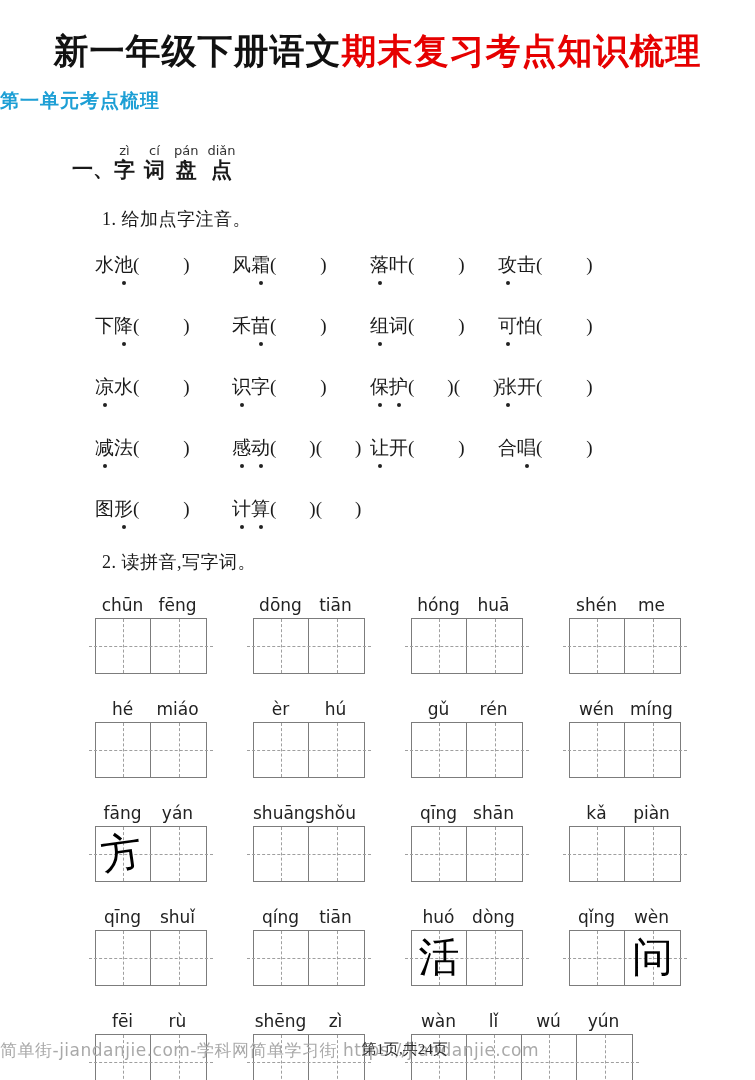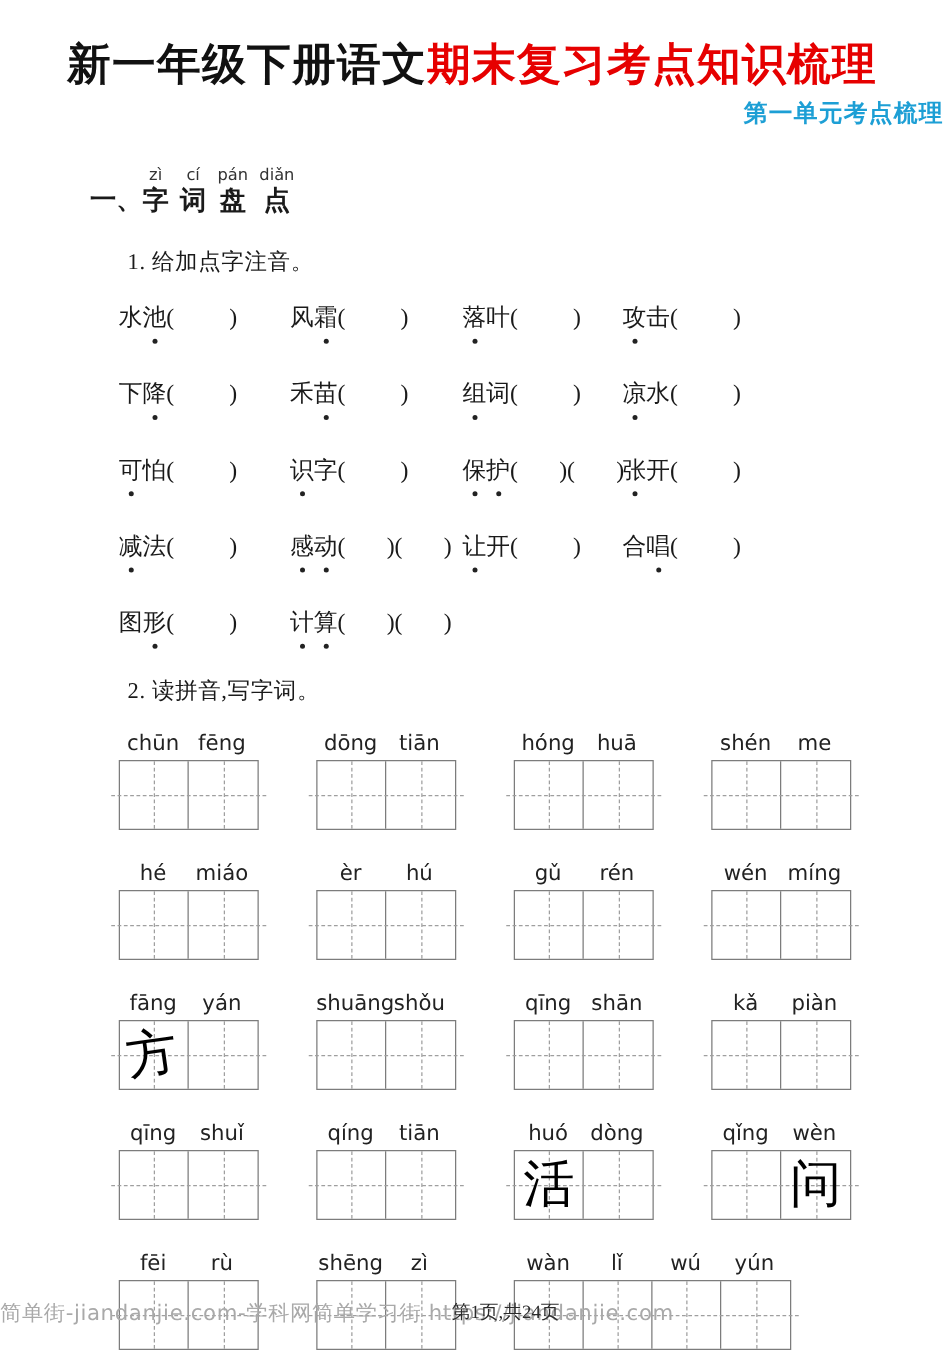--- a/index.html
+++ b/index.html
@@ -11,21 +11,21 @@
   }
 
   
   .title {
     margin-top:30px; text-align:center; font-size:35px; font-weight:bold;
     letter-spacing:1px; line-height:1.25;
   }
   .title .t-black { color:#111111; }
   .title .t-red   { color:#e60000; }
   .subtitle {
-    margin-top:4px; text-align:right; font-size:19px; font-weight:bold;
+    margin-top:14px; text-align:left; font-size:19px; font-weight:bold;
     color:#1d9fd5; letter-spacing:1px;
   }
 
   
   .sec-heading {
     display:flex; align-items:flex-end; margin:30px 0 0 72px;
   }
   .sec-prefix { font-size:21px; font-weight:bold; line-height:1; padding-bottom:1px; }
   .ruby-row { display:flex; column-gap:9px; }
   .ruby-col { display:flex; flex-direction:column; align-items:center; }
@@ -142,22 +142,22 @@
   <div class="instruction">1. 给加点字注音。</div>
 
   <div class="word-grid">
       <div class="word-entry"><span class="ch">水</span><span class="ch dot">池</span><span class="paren"><span>(</span><span class="blank"></span><span>)</span></span></div>
       <div class="word-entry"><span class="ch">风</span><span class="ch dot">霜</span><span class="paren"><span>(</span><span class="blank"></span><span>)</span></span></div>
       <div class="word-entry"><span class="ch dot">落</span><span class="ch">叶</span><span class="paren"><span>(</span><span class="blank"></span><span>)</span></span></div>
       <div class="word-entry"><span class="ch dot">攻</span><span class="ch">击</span><span class="paren"><span>(</span><span class="blank"></span><span>)</span></span></div>
       <div class="word-entry"><span class="ch">下</span><span class="ch dot">降</span><span class="paren"><span>(</span><span class="blank"></span><span>)</span></span></div>
       <div class="word-entry"><span class="ch">禾</span><span class="ch dot">苗</span><span class="paren"><span>(</span><span class="blank"></span><span>)</span></span></div>
       <div class="word-entry"><span class="ch dot">组</span><span class="ch">词</span><span class="paren"><span>(</span><span class="blank"></span><span>)</span></span></div>
+      <div class="word-entry"><span class="ch dot">可</span><span class="ch">怕</span><span class="paren"><span>(</span><span class="blank"></span><span>)</span></span></div>
       <div class="word-entry"><span class="ch dot">凉</span><span class="ch">水</span><span class="paren"><span>(</span><span class="blank"></span><span>)</span></span></div>
-      <div class="word-entry"><span class="ch dot">可</span><span class="ch">怕</span><span class="paren"><span>(</span><span class="blank"></span><span>)</span></span></div>
       <div class="word-entry"><span class="ch dot">识</span><span class="ch">字</span><span class="paren"><span>(</span><span class="blank"></span><span>)</span></span></div>
       <div class="word-entry"><span class="ch dot">保</span><span class="ch dot">护</span><span class="paren"><span>(</span><span class="blank narrow"></span><span>)</span></span><span class="paren"><span>(</span><span class="blank narrow"></span><span>)</span></span></div>
       <div class="word-entry"><span class="ch dot">张</span><span class="ch">开</span><span class="paren"><span>(</span><span class="blank"></span><span>)</span></span></div>
       <div class="word-entry"><span class="ch dot">减</span><span class="ch">法</span><span class="paren"><span>(</span><span class="blank"></span><span>)</span></span></div>
       <div class="word-entry"><span class="ch dot">感</span><span class="ch dot">动</span><span class="paren"><span>(</span><span class="blank narrow"></span><span>)</span></span><span class="paren"><span>(</span><span class="blank narrow"></span><span>)</span></span></div>
       <div class="word-entry"><span class="ch dot">让</span><span class="ch">开</span><span class="paren"><span>(</span><span class="blank"></span><span>)</span></span></div>
       <div class="word-entry"><span class="ch">合</span><span class="ch dot">唱</span><span class="paren"><span>(</span><span class="blank"></span><span>)</span></span></div>
       <div class="word-entry"><span class="ch">图</span><span class="ch dot">形</span><span class="paren"><span>(</span><span class="blank"></span><span>)</span></span></div>
       <div class="word-entry"><span class="ch dot">计</span><span class="ch dot">算</span><span class="paren"><span>(</span><span class="blank narrow"></span><span>)</span></span><span class="paren"><span>(</span><span class="blank narrow"></span><span>)</span></span></div>
     </div>

